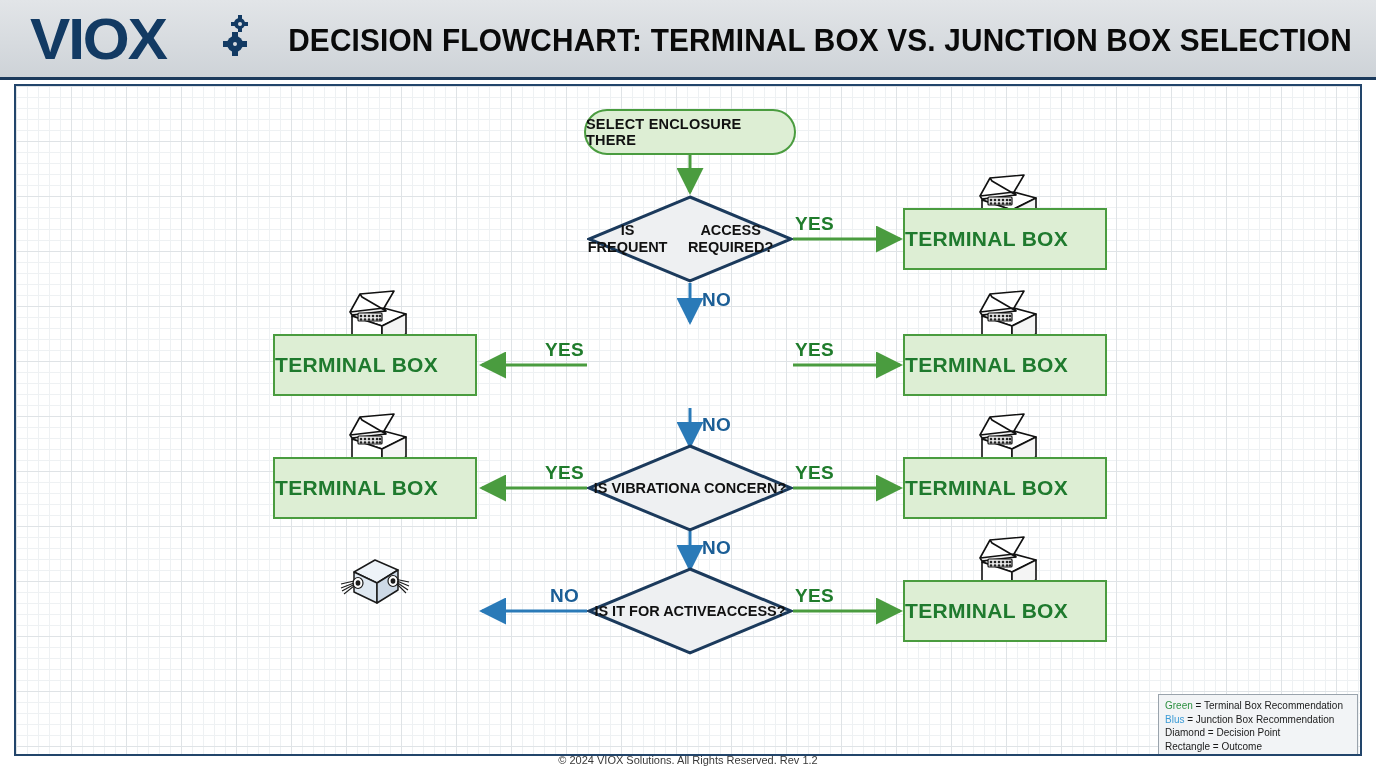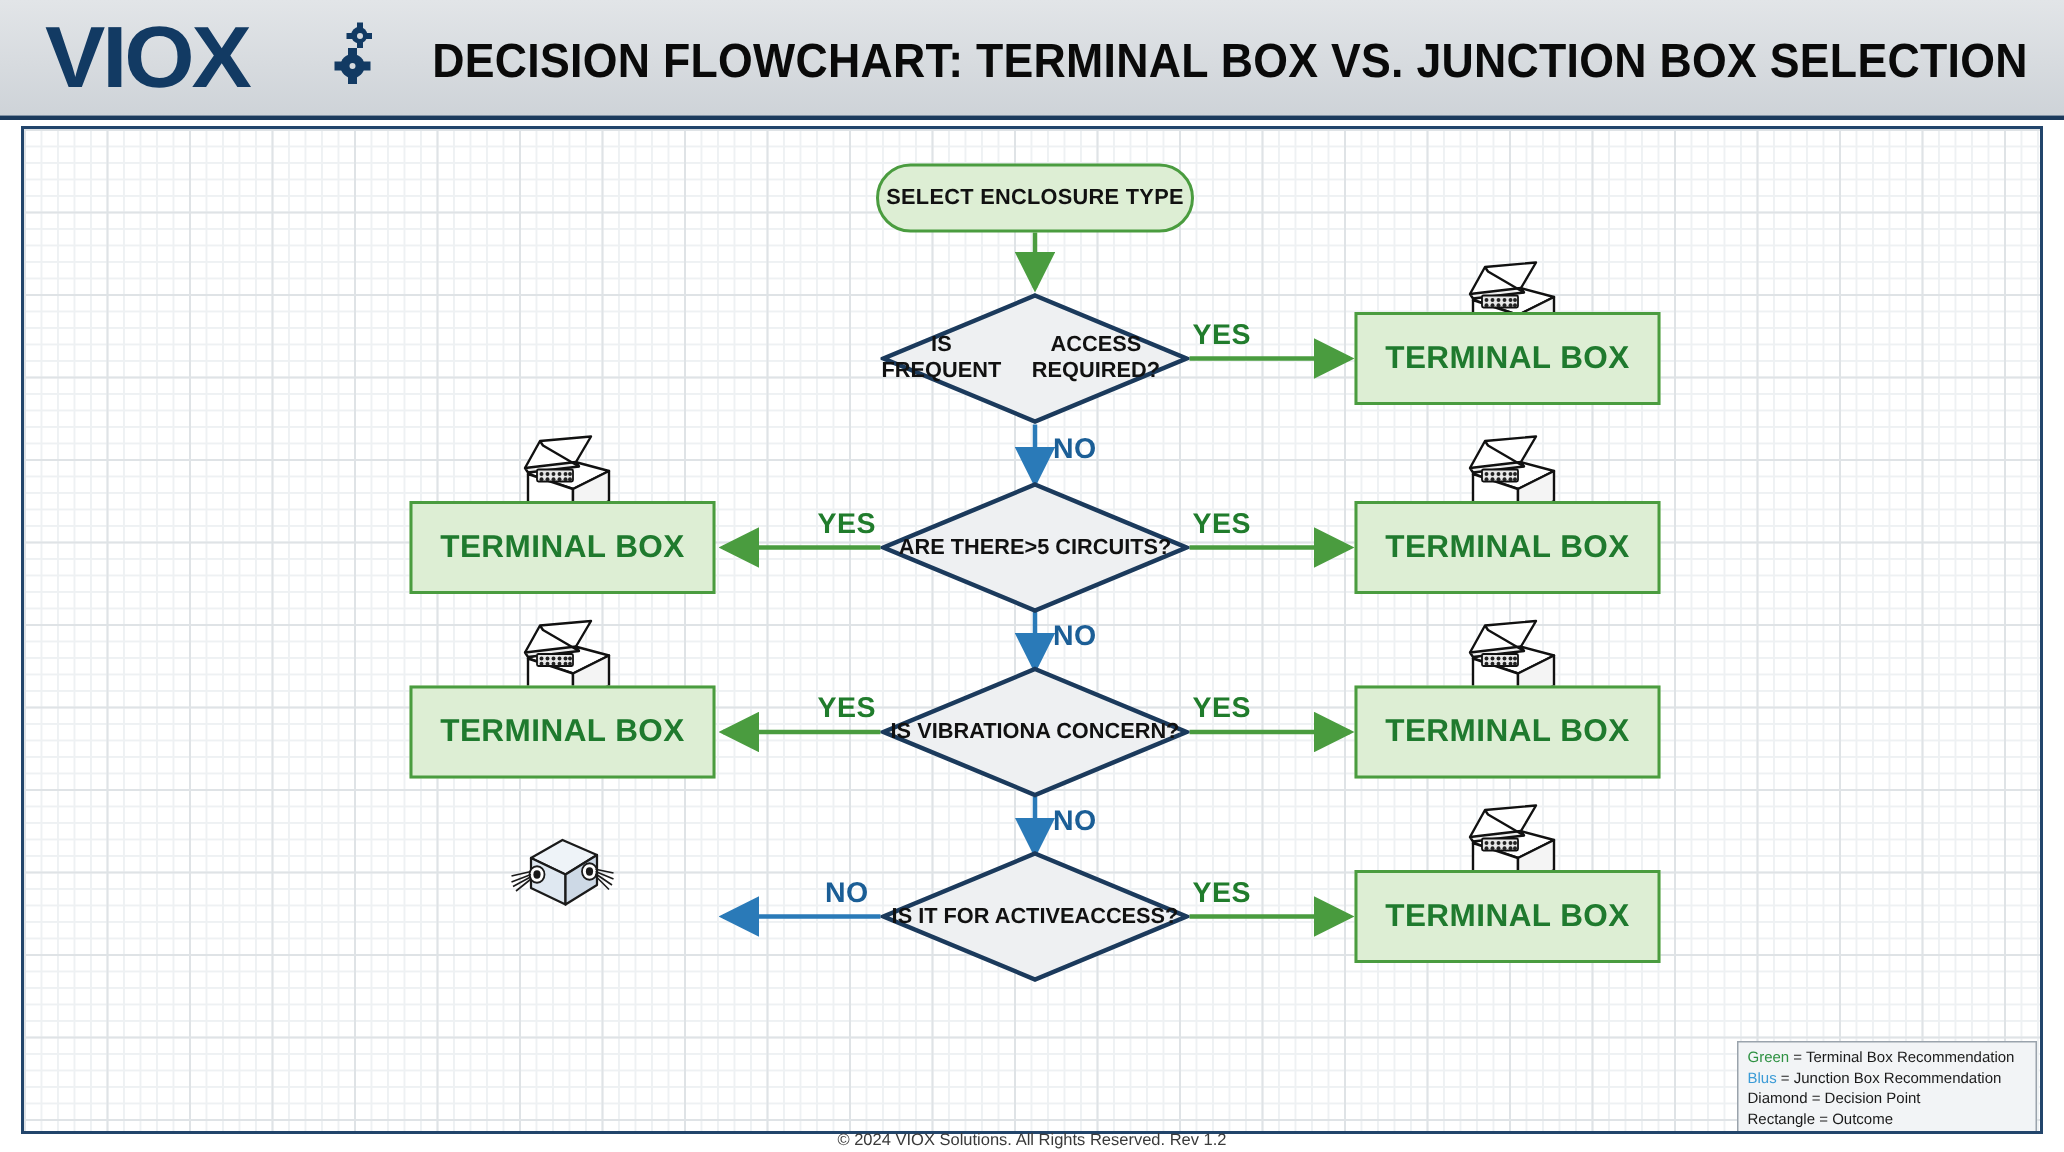--- a/index.html
+++ b/index.html
@@ -150,21 +150,21 @@
     position: absolute; inset: 0;
     display: flex; flex-direction: row;
     align-items: center; justify-content: center;
     font-weight: bold; font-size: 14.5px; color: #111;
     line-height: 17px; text-align: center;
     pointer-events: none;
   }
 
   .outcome {
     width: 204px; height: 62px;
-    display: flex; align-items: center; justify-content: center;
+    display: flex; align-items: center; justify-content: flex-start;
     font-weight: bold; font-size: 21px;
     letter-spacing: 0.3px;
   }
   .outcome.green {
     border: 2px solid #4a9c3f;
     background: #ddeed4;
     color: #1f7a2e;
   }
   .outcome.blue {
     border: 2px solid #2a7ab8;
@@ -257,44 +257,35 @@
         <line x1="585" y1="486" x2="480" y2="486" stroke="#4a9c3f" stroke-width="3" marker-end="url(#arrowGreen)"></line>
 
         <line x1="688" y1="529" x2="688" y2="567" stroke="#2a7ab8" stroke-width="3" marker-end="url(#arrowBlue)"></line>
 
         <line x1="791" y1="609" x2="898" y2="609" stroke="#4a9c3f" stroke-width="3" marker-end="url(#arrowGreen)"></line>
 
         <line x1="585" y1="609" x2="480" y2="609" stroke="#2a7ab8" stroke-width="3" marker-end="url(#arrowBlue)"></line>
       </svg>
 
       <div class="node start-node" style="left:582px; top:107px;">
-        <span>SELECT ENCLOSURE TYPE</span>
+        <span>SELECT ENCLOSURE THERE</span>
       </div>
 
       <div class="node decision" style="left:585px; top:193px;">
         <svg class="dia-shape" viewBox="0 0 206 88">
           <polygon points="103,2 204,44 103,86 2,44" fill="#eef0f2" stroke="#1b3a5c" stroke-width="3"></polygon>
         </svg>
         <div class="dia-label">
           <span>IS FREQUENT</span>
           <span>ACCESS REQUIRED?</span>
         </div>
       </div>
       <div class="edge-label yes" style="left:793px; top:211px;">YES</div>
       <div class="edge-label no" style="left:700px; top:287px;">NO</div>
 
-      <div class="node decision" style="left:585px; top:319px;">
-        <svg class="dia-shape" viewBox="0 0 206 88">
-          <polygon points="103,2 204,44 103,86 2,44" fill="#eef0f2" stroke="#1b3a5c" stroke-width="3"></polygon>
-        </svg>
-        <div class="dia-label">
-          <span>ARE THERE</span>
-          <span>&gt;5 CIRCUITS?</span>
-        </div>
-      </div>
       <div class="edge-label yes" style="left:793px; top:337px;">YES</div>
       <div class="edge-label yes" style="left:543px; top:337px;">YES</div>
       <div class="edge-label no" style="left:700px; top:412px;">NO</div>
 
       <div class="node decision" style="left:585px; top:442px;">
         <svg class="dia-shape" viewBox="0 0 206 88">
           <polygon points="103,2 204,44 103,86 2,44" fill="#eef0f2" stroke="#1b3a5c" stroke-width="3"></polygon>
         </svg>
         <div class="dia-label">
           <span>IS VIBRATION</span>

